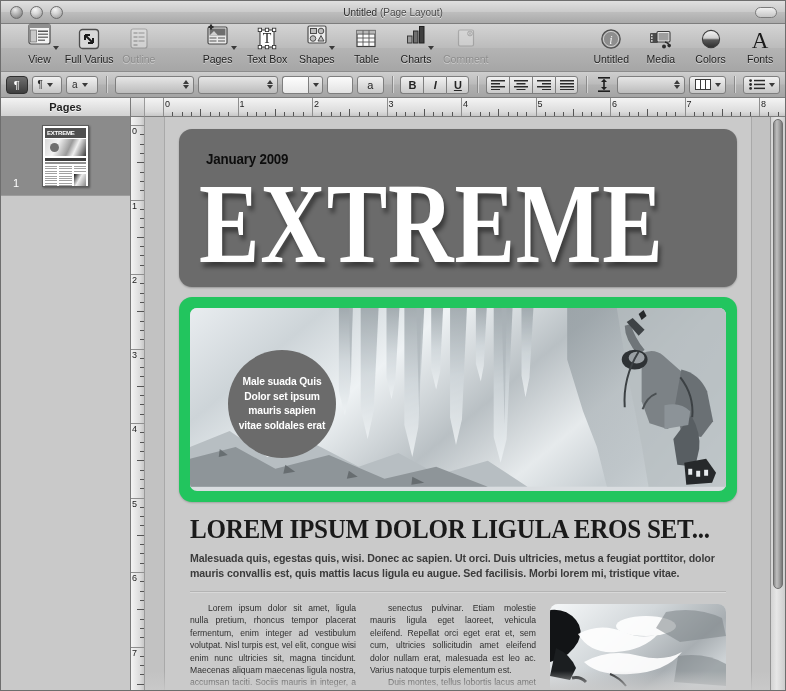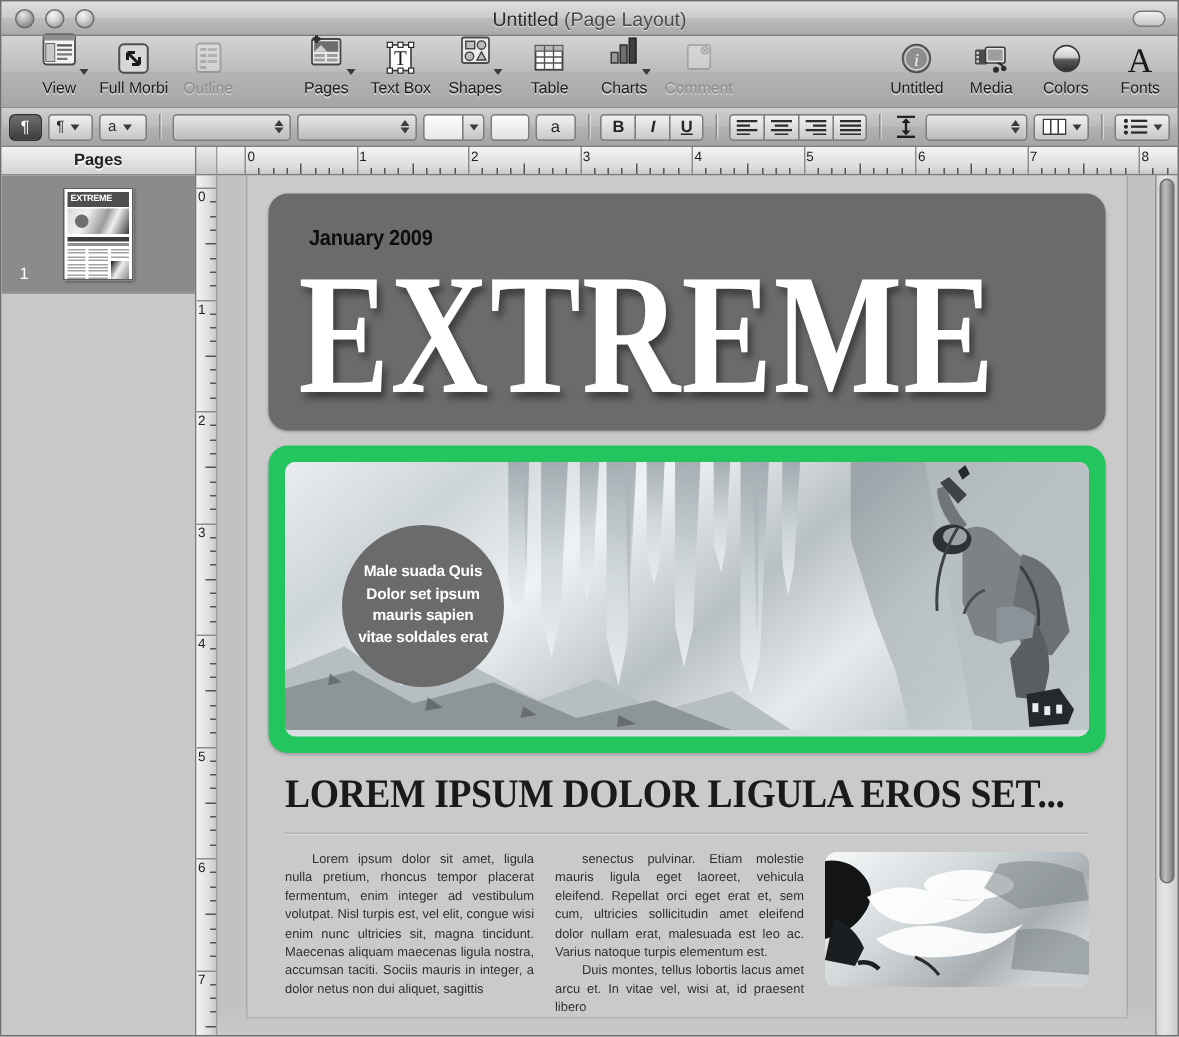--- a/index.html
+++ b/index.html
@@ -44,21 +44,21 @@
     background: radial-gradient(circle at 38% 26%, #f2f2f2 0%, #cdcdcd 38%, #8e8e8e 100%);
   }
   .tl.t-close  { background: radial-gradient(circle at 38% 26%, #eaeaea 0%, #b8b8b8 40%, #6f6f6f 100%); }
   .tl.t-min    { background: radial-gradient(circle at 38% 26%, #f6f6f6 0%, #d6d6d6 40%, #8a8a8a 100%); }
   .tl.t-max    { background: radial-gradient(circle at 38% 26%, #f4f4f4 0%, #d2d2d2 40%, #8f8f8f 100%); }
 
   .win-title {
     position: absolute;
     left: 0; right: 0;
     text-align: center;
-    font-size: 13px;
+    font-size: 10px;
     color: #2b2b2b;
     text-shadow: 0 1px 0 rgba(255,255,255,.65);
     pointer-events: none;
   }
   .win-title .subtitle { color: #4b4b4b; }
 
   .toolbar-toggle {
     position: absolute;
     right: 8px;
     width: 22px; height: 11px;
@@ -573,21 +573,21 @@
     </div>
 
     <div class="tbitem">
       <div class="glyph">
         <svg width="24" height="24" viewBox="0 0 24 24">
           <rect x="2.5" y="2.5" width="19" height="19" rx="3" fill="#d8d8d8" stroke="#4d4d4d" stroke-width="1.3"></rect>
           <path d="M8 8 L16 16 M8 8 L8 13 M8 8 L13 8" stroke="#1a1a1a" stroke-width="2" fill="none"></path>
           <path d="M16 16 L16 11 M16 16 L11 16" stroke="#1a1a1a" stroke-width="2" fill="none"></path>
         </svg>
       </div>
-      <div class="lbl">Full Morbi</div>
+      <div class="lbl">Full Varius</div>
     </div>
 
     <div class="tbitem disabled">
       <div class="glyph">
         <svg width="22" height="24" viewBox="0 0 22 24">
           <rect x="3" y="2" width="16" height="19" rx="2" fill="#ededed" stroke="#6b6b6b" stroke-width="1.2"></rect>
           <rect x="5.5" y="5" width="4" height="2" fill="#8a8a8a"></rect>
           <rect x="10.5" y="5" width="6" height="2" fill="#9a9a9a"></rect>
           <rect x="5.5" y="9" width="4" height="2" fill="#8a8a8a"></rect>
           <rect x="10.5" y="9" width="6" height="2" fill="#9a9a9a"></rect>
@@ -1179,20 +1179,21 @@
                     <path d="M452 44 q-16 26 -14 56"></path>
                     <path d="M494 70 q14 18 12 40"></path>
                   </g>
                 </svg>
                 <div class="badge">Male suada Quis Dolor set ipsum mauris sapien vitae soldales erat</div>
               </div>
             </div>
 
             <div class="article">
               <div class="headline">LOREM IPSUM DOLOR LIGULA EROS SET...</div>
+              <p class="standfirst">Malesuada quis, egestas quis, wisi. Donec ac sapien. Ut orci. Duis ultricies, metus a feugiat porttitor, dolor mauris convallis est, quis mattis lacus ligula eu augue. Sed facilisis. Morbi lorem mi, tristique vitae.</p>
               <div class="rule"></div>
               <div class="cols">
                 <div class="col">
                   <p>Lorem ipsum dolor sit amet, ligula nulla pretium, rhoncus tempor placerat fermentum, enim integer ad vestibulum volutpat. Nisl turpis est, vel elit, congue wisi enim nunc ultricies sit, magna tincidunt. Maecenas aliquam maecenas ligula nostra, accumsan taciti. Sociis mauris in integer, a dolor netus non dui aliquet, sagittis</p>
                 </div>
                 <div class="col">
                   <p>senectus pulvinar. Etiam molestie mauris ligula eget laoreet, vehicula eleifend. Repellat orci eget erat et, sem cum, ultricies sollicitudin amet eleifend dolor nullam erat, malesuada est leo ac. Varius natoque turpis elementum est.</p>
                   <p>Duis montes, tellus lobortis lacus amet arcu et. In vitae vel, wisi at, id praesent libero</p>
                 </div>
                 <div class="col photo-col">

